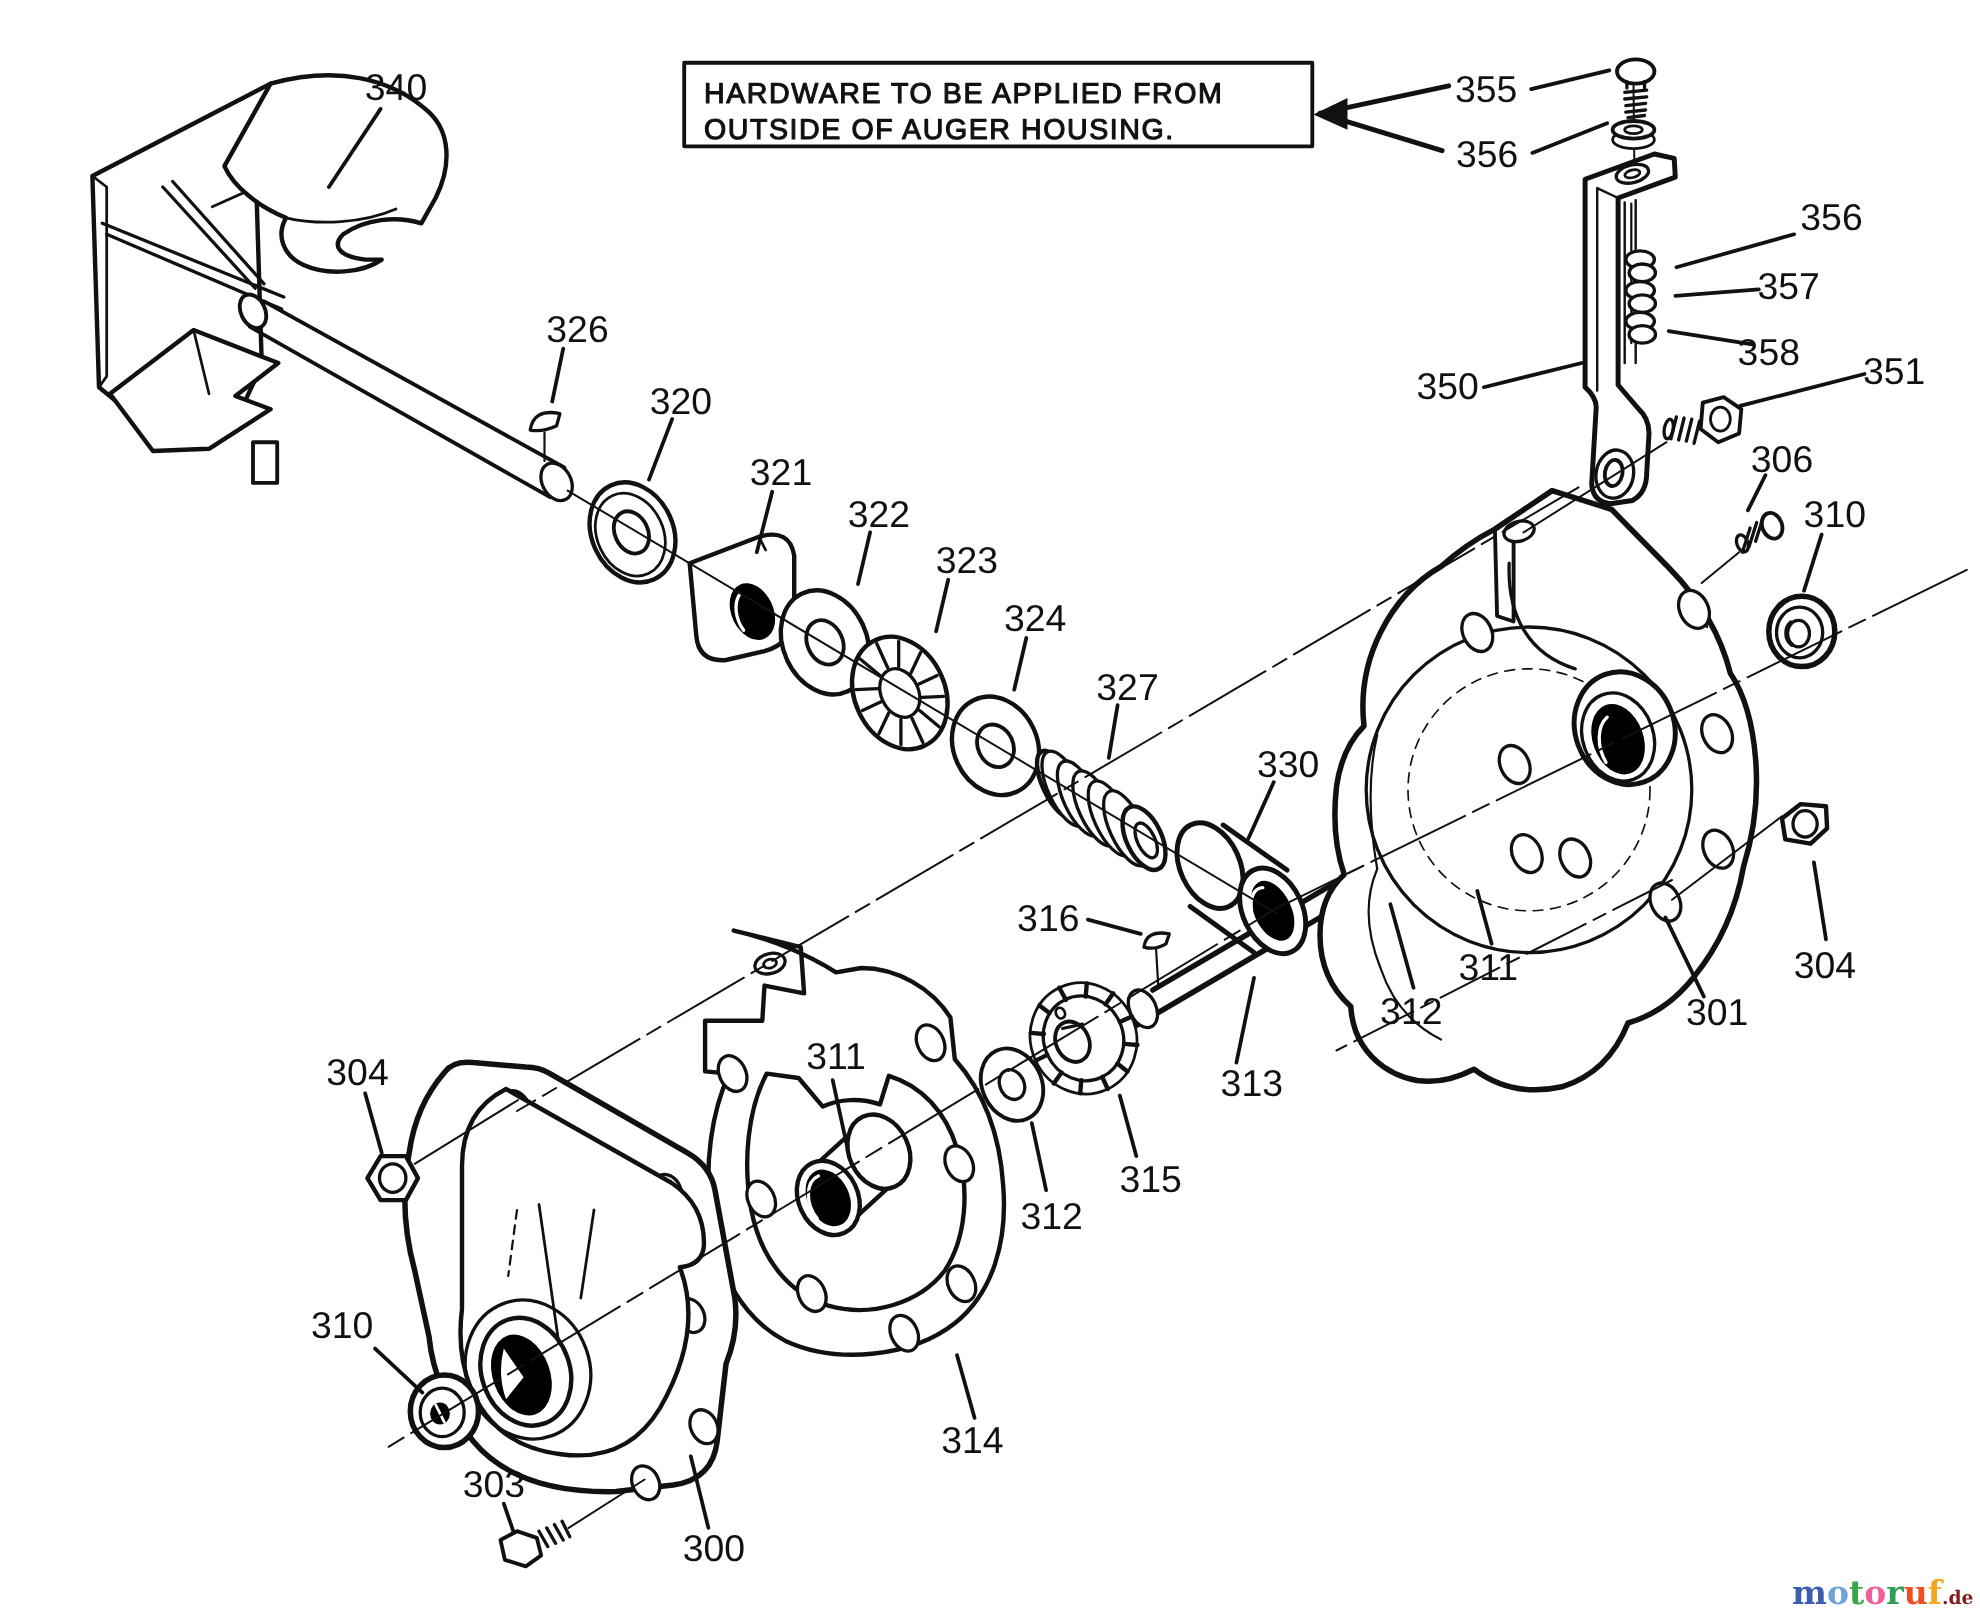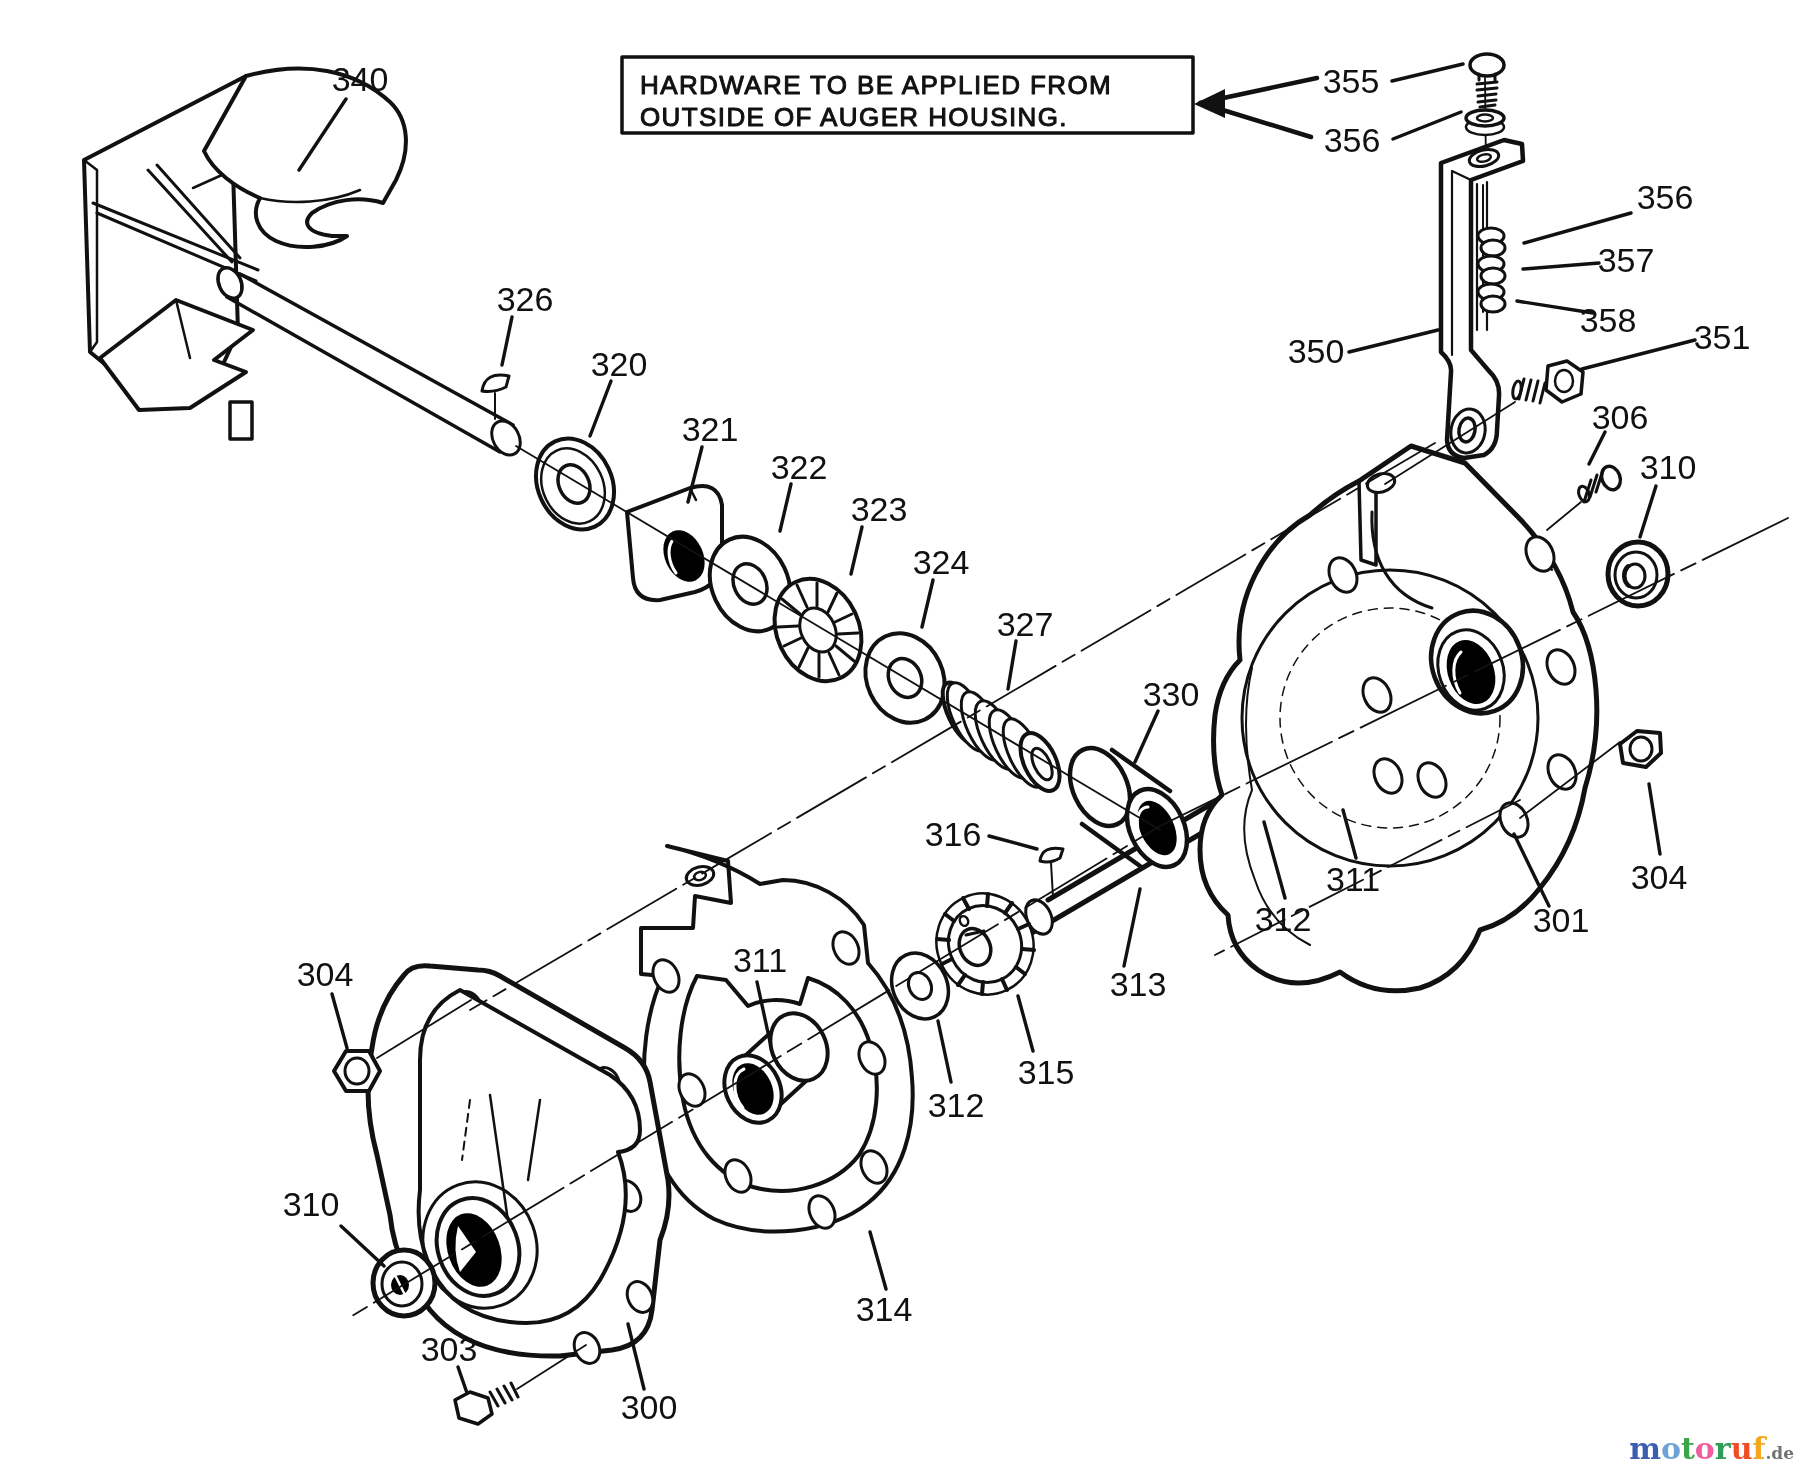--- a/index.html
+++ b/index.html
@@ -356,15 +356,15 @@
     <text class="lbl" x="325" y="986">304</text>
     <text class="lbl" x="311" y="1216">310</text>
     <text class="lbl" x="449" y="1361">303</text>
     <text class="lbl" x="649" y="1419">300</text>
     <text class="lbl" x="1561" y="932">301</text>
     <text class="lbl" x="1659" y="889">304</text>
   </g>
 </svg>
 
 <div class="watermark">
-  <span style="color:#3d5eb0">m</span><span style="color:#6fa3d8">o</span><span style="color:#3aa648">t</span><span style="color:#ee5f9e">o</span><span style="color:#2f9e57">r</span><span style="color:#ef4e24">u</span><span style="color:#f4a61d">f</span><span class="wm-suffix" style="color:#737373">.de</span>
+  <span style="color:#3d5eb0">m</span><span style="color:#6fa3d8">o</span><span style="color:#3aa648">t</span><span style="color:#ee5f9e">o</span><span style="color:#2f9e57">r</span><span style="color:#ef4e24">u</span><span style="color:#f4a61d">f</span><span class="wm-suffix" style="color:#7f1d1d">.de</span>
 </div>
 </div>
 
 </body></html>

